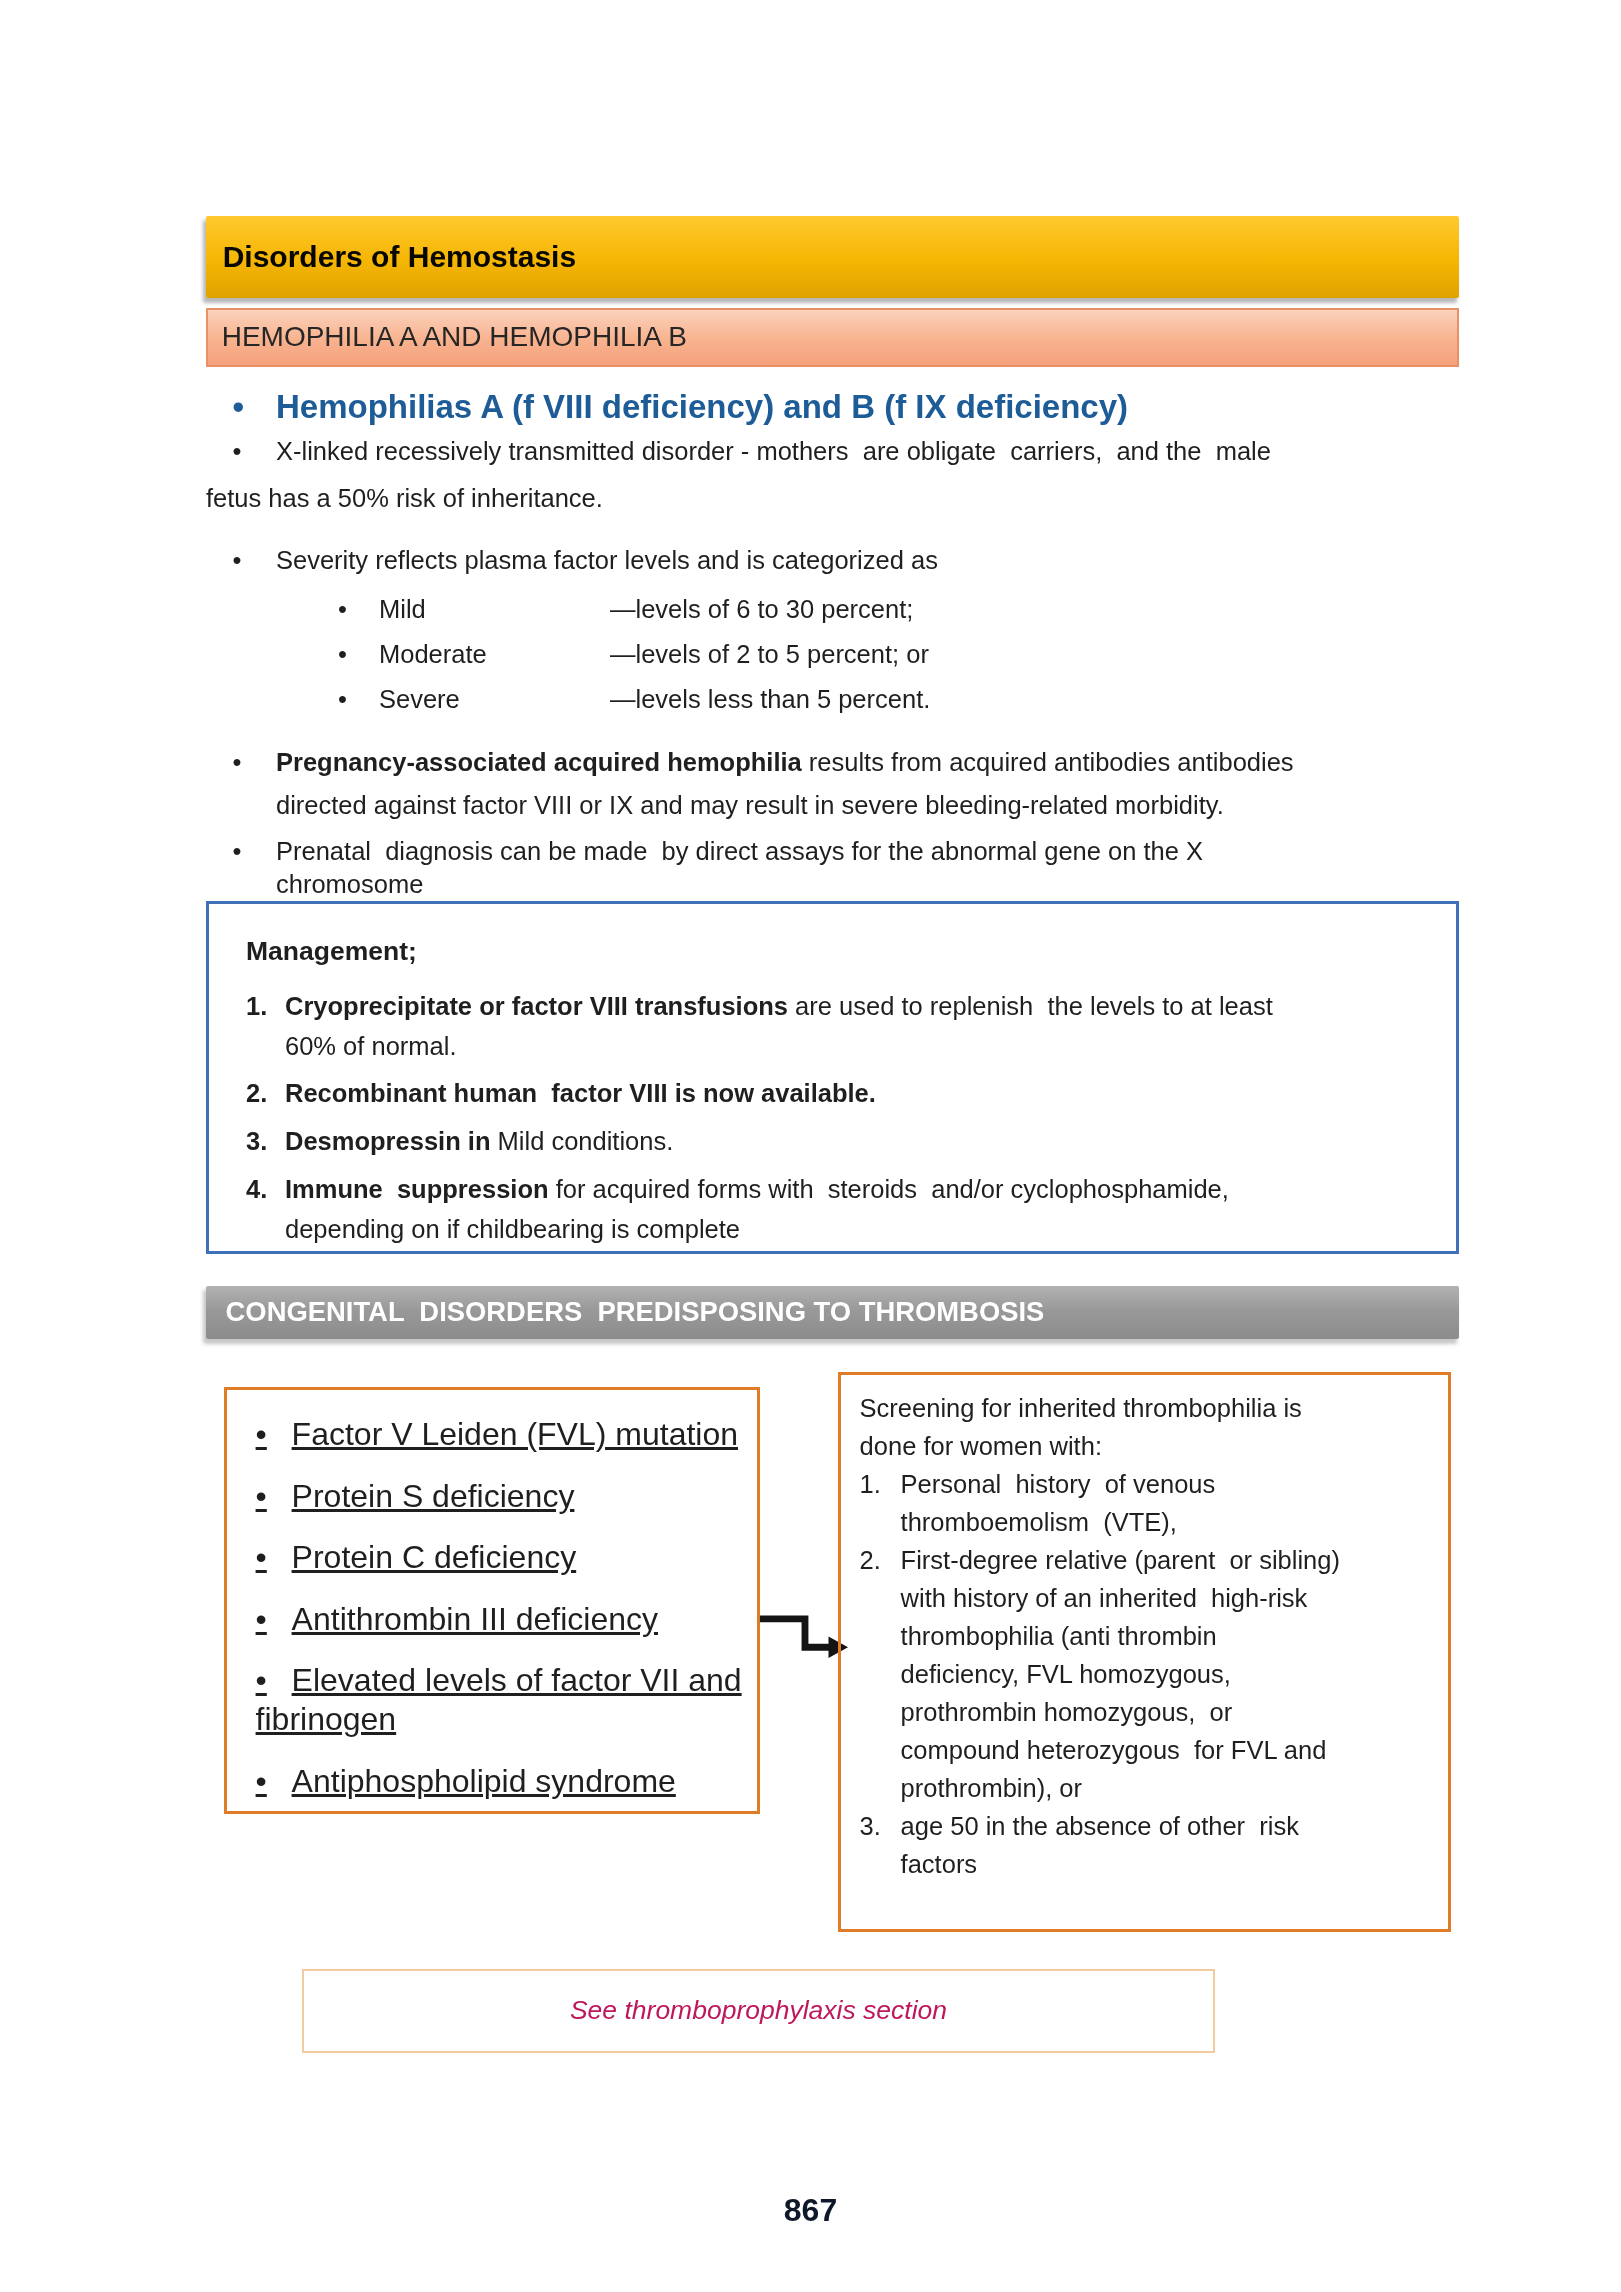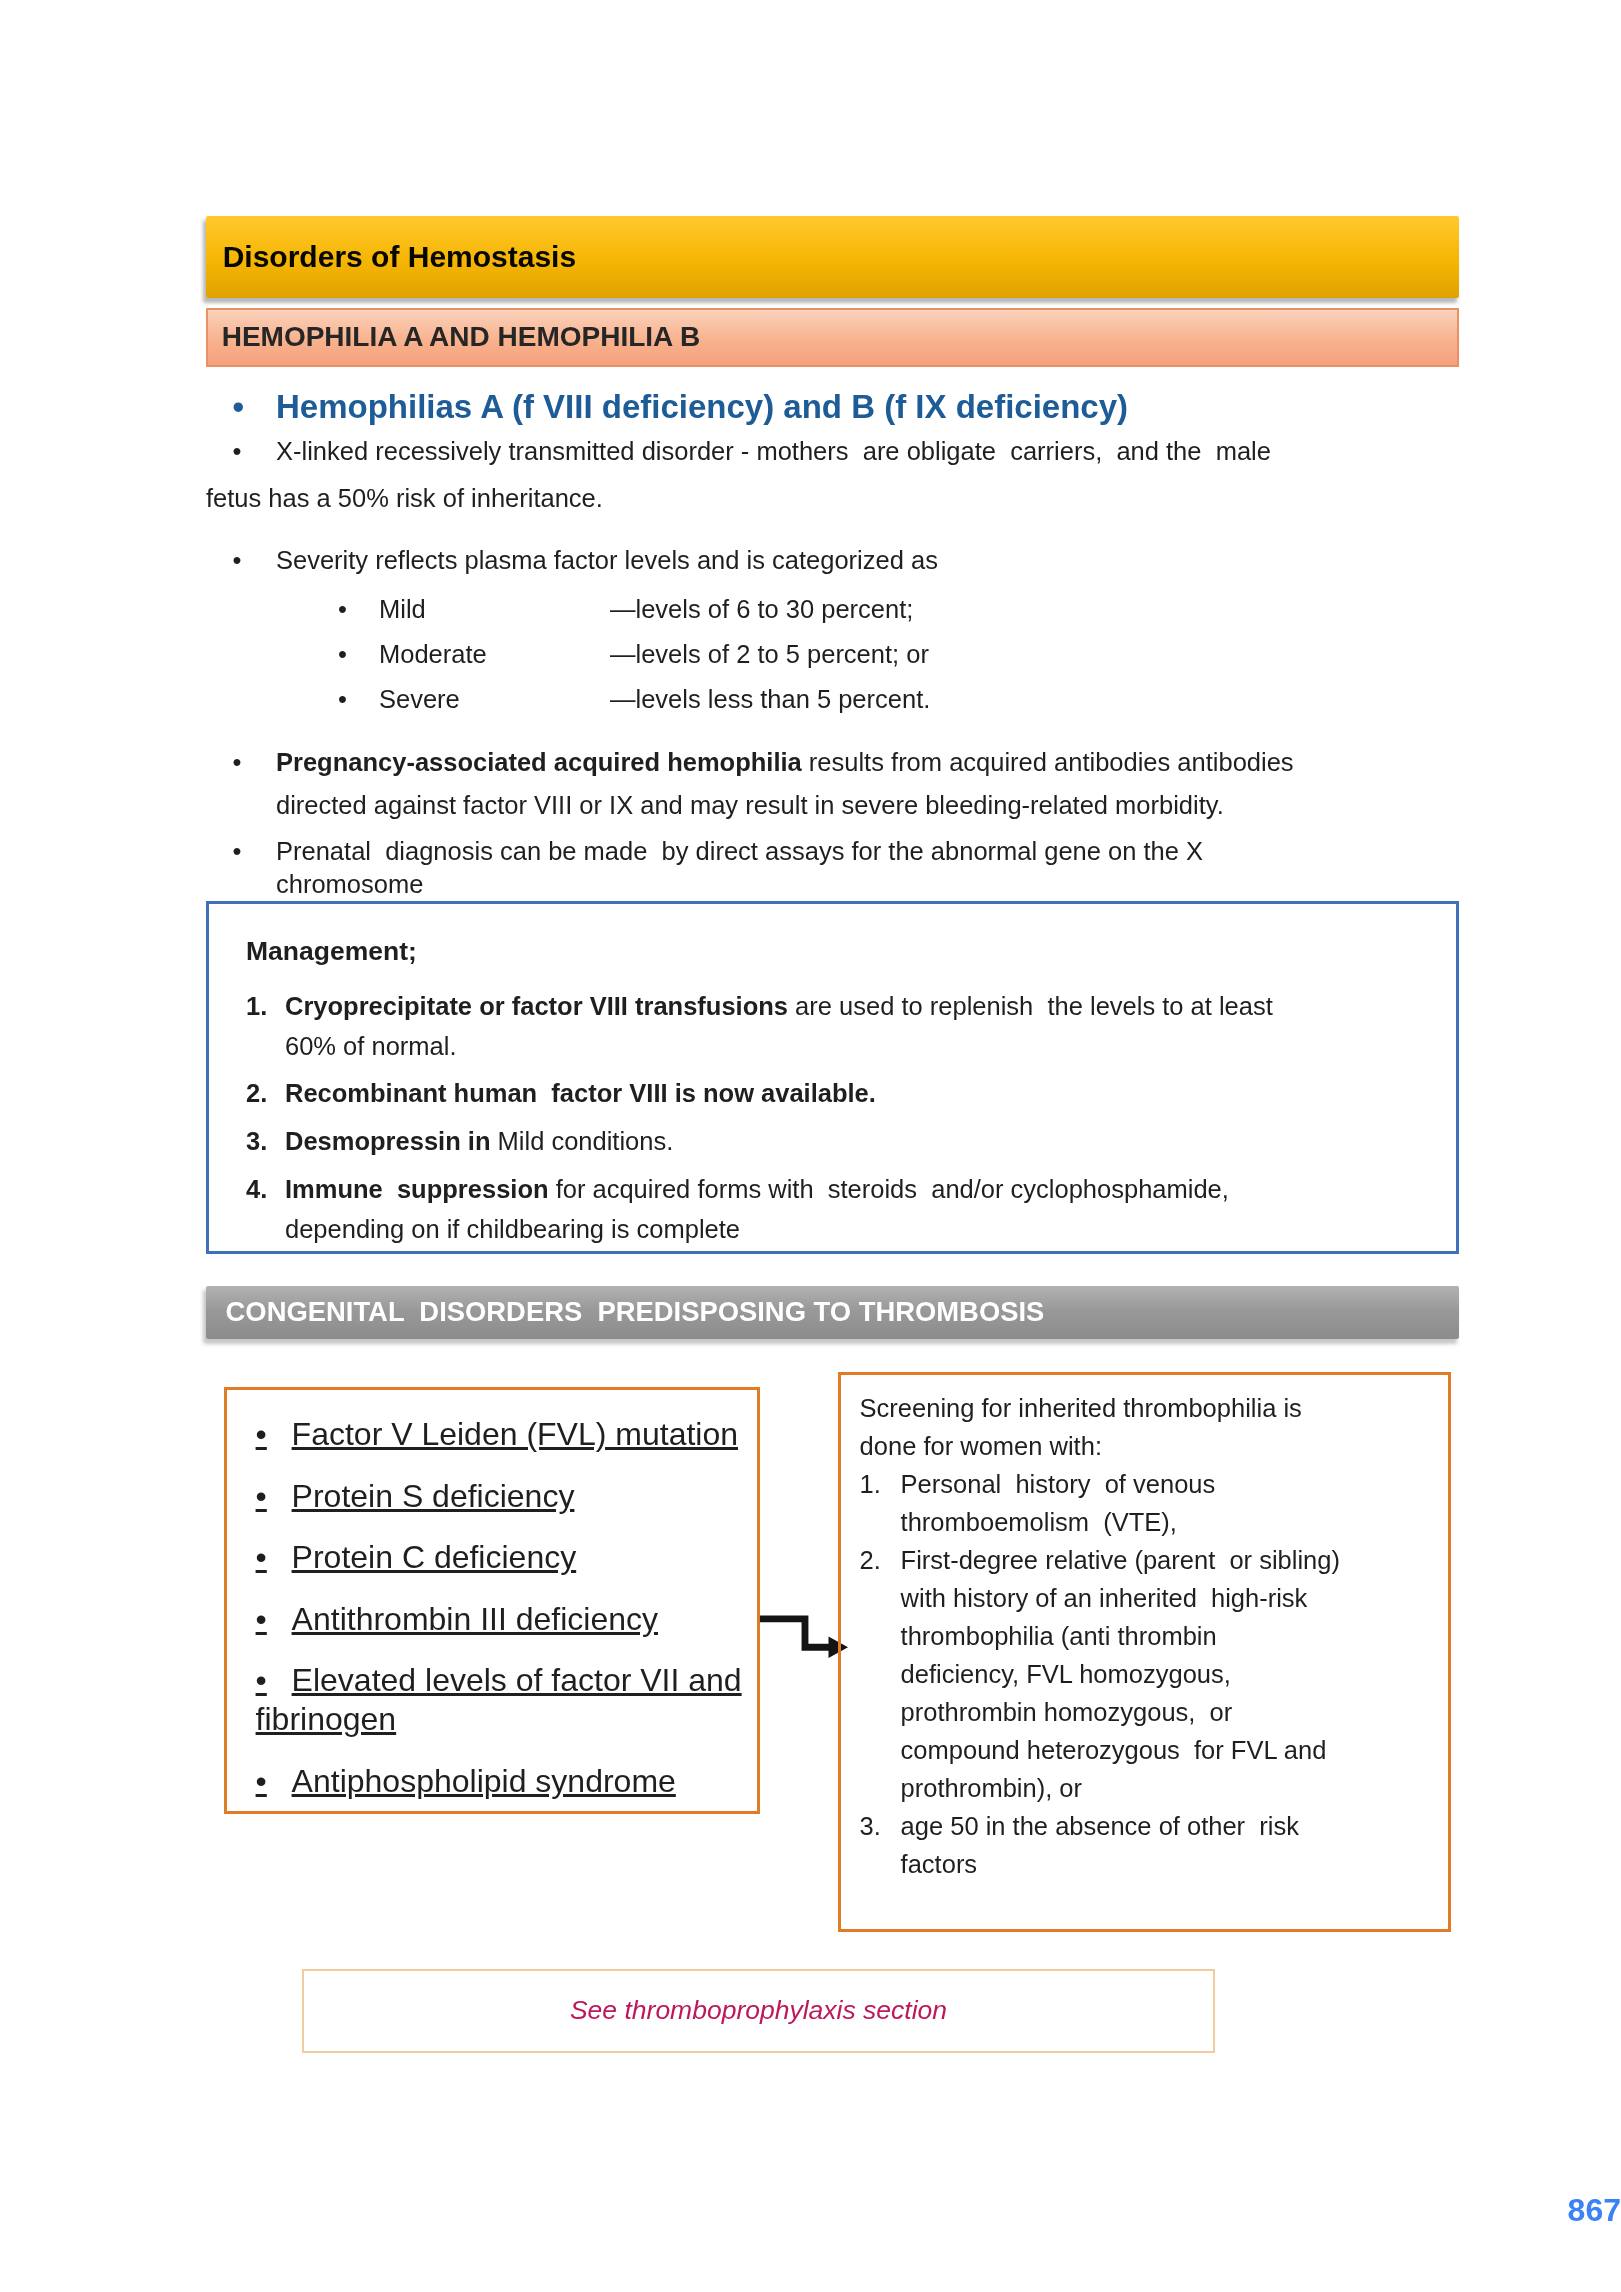--- a/index.html
+++ b/index.html
@@ -13,21 +13,21 @@
   .bar-gold{margin-top:216px;height:82px;box-sizing:border-box;
     background:linear-gradient(180deg,#ffc92e 0%,#f5b503 55%,#dfa300 100%);
     box-shadow:-2.9px 4.9px 3.9px rgba(125,125,125,.55);
     display:flex;align-items:center;padding-left:16.7px;border-radius:2px;
     font-size:30px;font-weight:700;color:#070700;}
 
   
   .bar-salmon{margin-top:9.8px;height:59px;box-sizing:border-box;
     background:linear-gradient(180deg,#fbd2bc 0%,#f8b28e 55%,#f5a17c 100%);
     border:2px solid #ea9066;display:flex;align-items:center;padding-left:13.7px;
-    font-size:28px;color:#262626;font-weight:bold;}
+    font-size:28px;color:#262626;}
 
   
   .blt{display:flex;font-size:25.5px;line-height:33px;}
   .dot{flex:0 0 70px;box-sizing:border-box;padding-left:26.5px;}
   .dot::before{content:"\2022";}
   .txt{flex:1;}
   .blue{color:#1d5c97;font-weight:700;font-size:33px;}
   .b1{margin-top:23.5px;}
   .b2{margin-top:11.8px;}
   .outdent{margin-top:13.7px;font-size:25.5px;line-height:33px;}
@@ -69,22 +69,22 @@
   .si{display:flex;}
   .snum{flex:0 0 41px;}
   .sbody{flex:1;}
   .connector{position:absolute;left:552px;top:272px;}
 
   
   .see-box{margin-top:37px;margin-left:96px;width:913px;height:84px;box-sizing:border-box;
     border:2.9px solid #f2cba1;display:flex;align-items:center;justify-content:center;
     font-style:italic;font-size:26.5px;color:#be185d;}
 
-  .pagenum{position:absolute;top:2192px;left:0;width:1621px;text-align:right;
-    font-size:32px;font-weight:700;color:#3b82f6;}
+  .pagenum{position:absolute;top:2192px;left:0;width:1621px;text-align:center;
+    font-size:32px;font-weight:700;color:#0f172a;}
 </style>
 </head>
 <body>
 
 <div class="page">
   <div class="content">
 
     <div class="bar-gold">
       <span class="t">Disorders of Hemostasis</span>
     </div>

